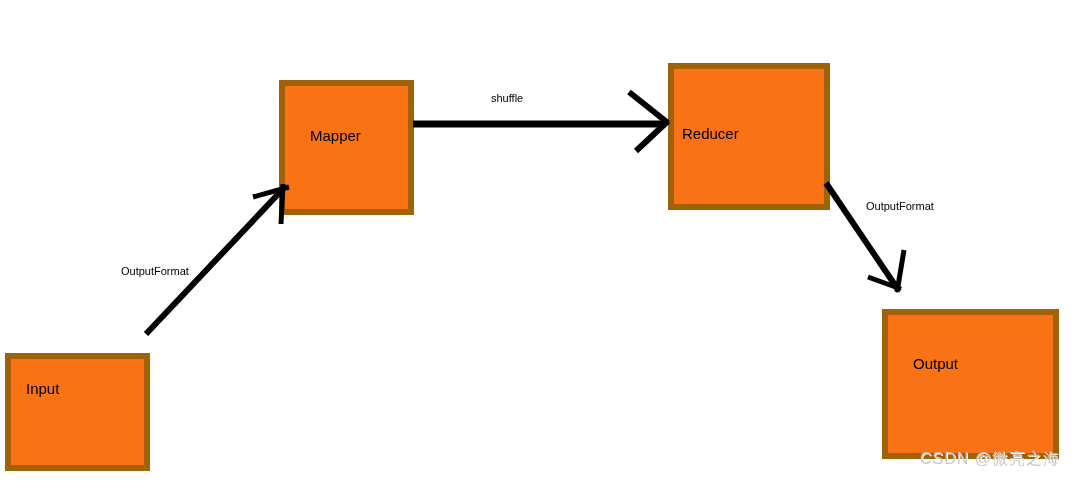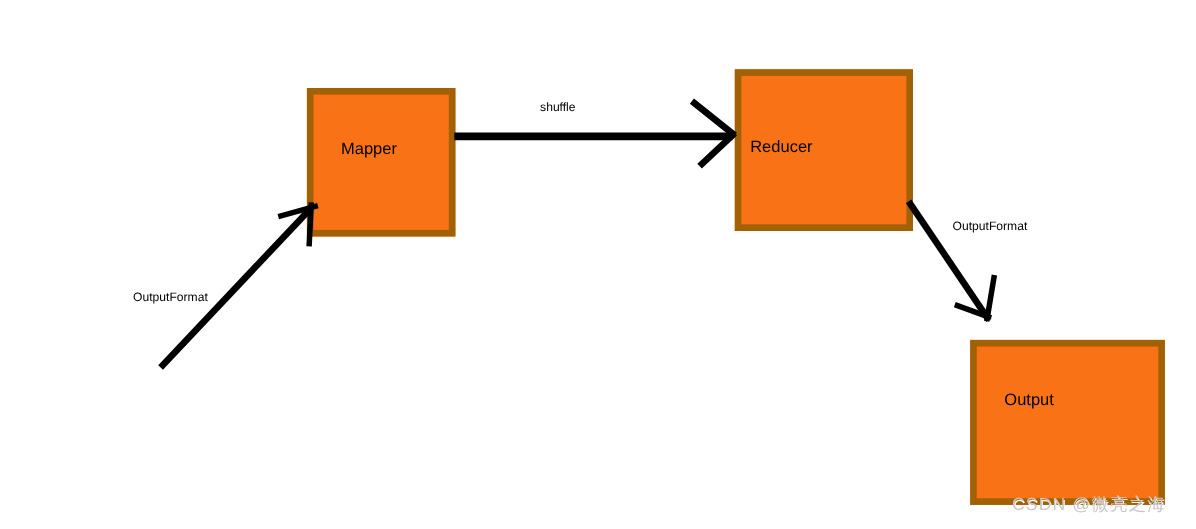--- a/index.html
+++ b/index.html
@@ -57,20 +57,23 @@
     letter-spacing: 1px;
     white-space: nowrap;
     text-shadow: 1px 1px 0 #ffffff;
   }
 </style>
 </head>
 <body>
 
 <div class="canvas">
 
+  <div class="node" style="left:5px; top:331px; width:145px; height:118px;">
+    <span class="node-label" style="left:15px; top:21px;">Input</span>
+  </div>
 
   <div class="node" style="left:279px; top:58px; width:135px; height:135px;">
     <span class="node-label" style="left:25px; top:41px;">Mapper</span>
   </div>
 
   <div class="node" style="left:668px; top:41px; width:162px; height:147px;padding-left:44px;">
     <span class="node-label" style="left:8px; top:56px;">Reducer</span>
   </div>
 
   <div class="node" style="left:882px; top:287px; width:177px; height:150px;">

